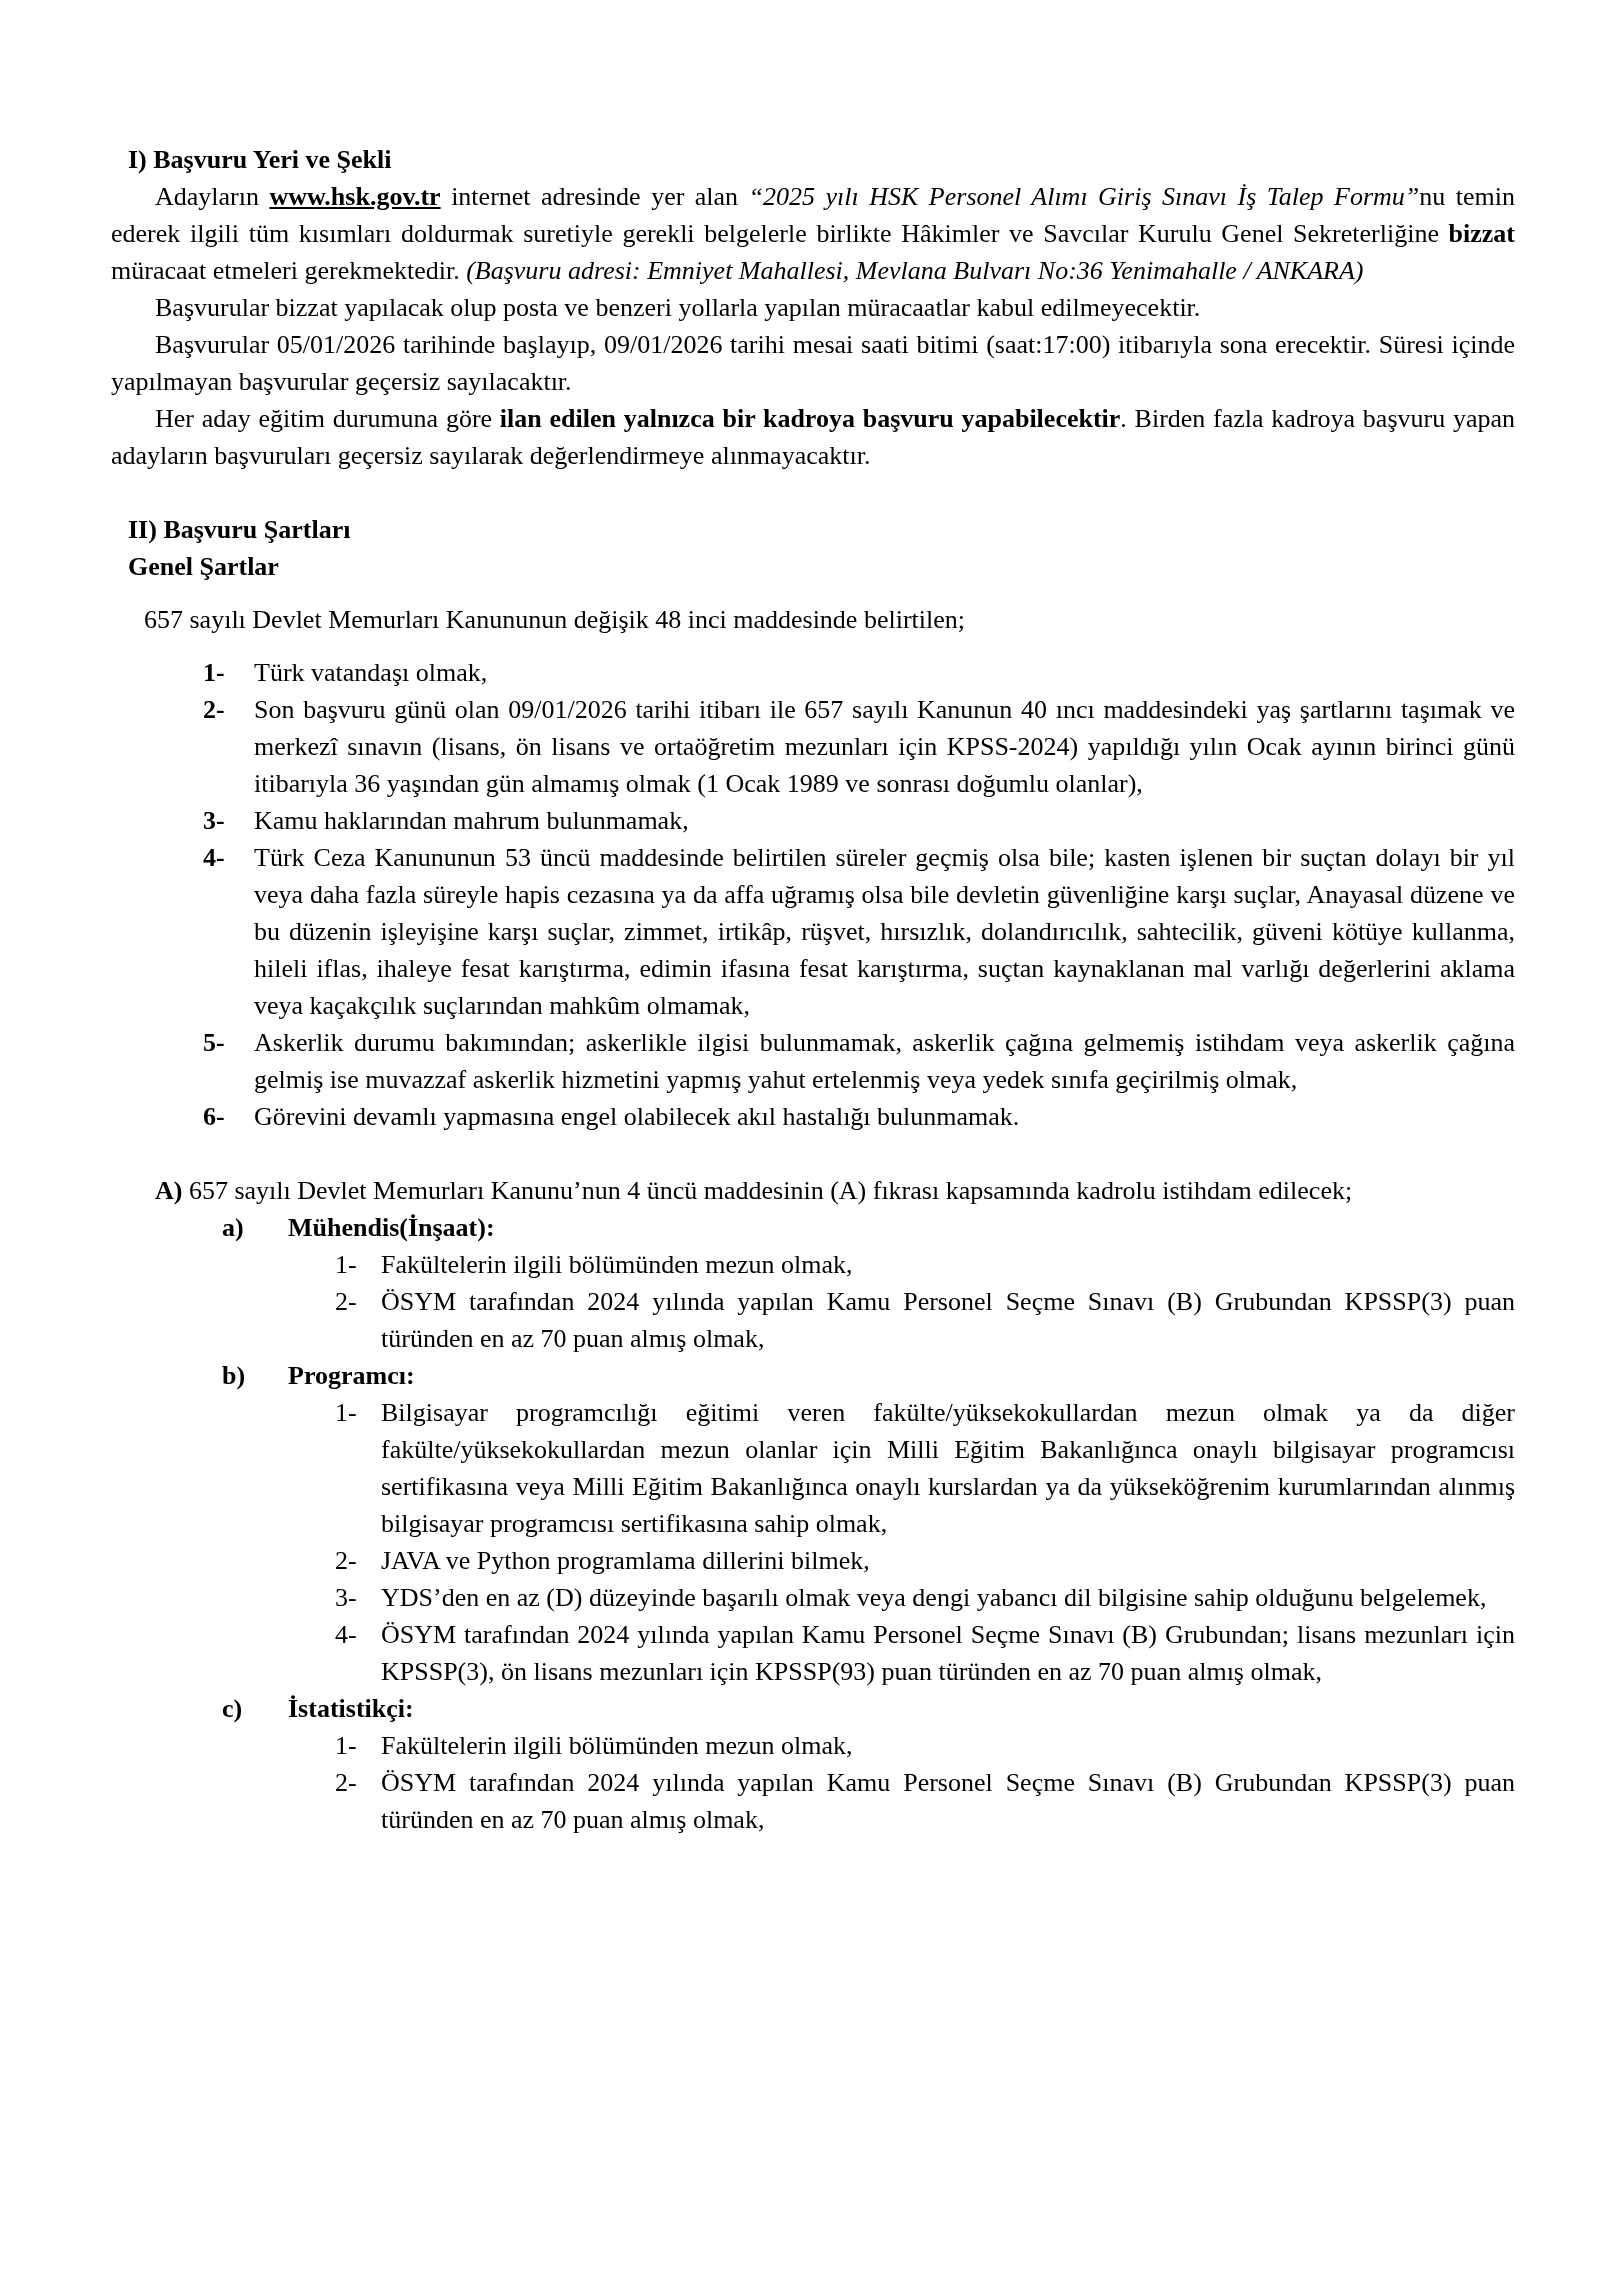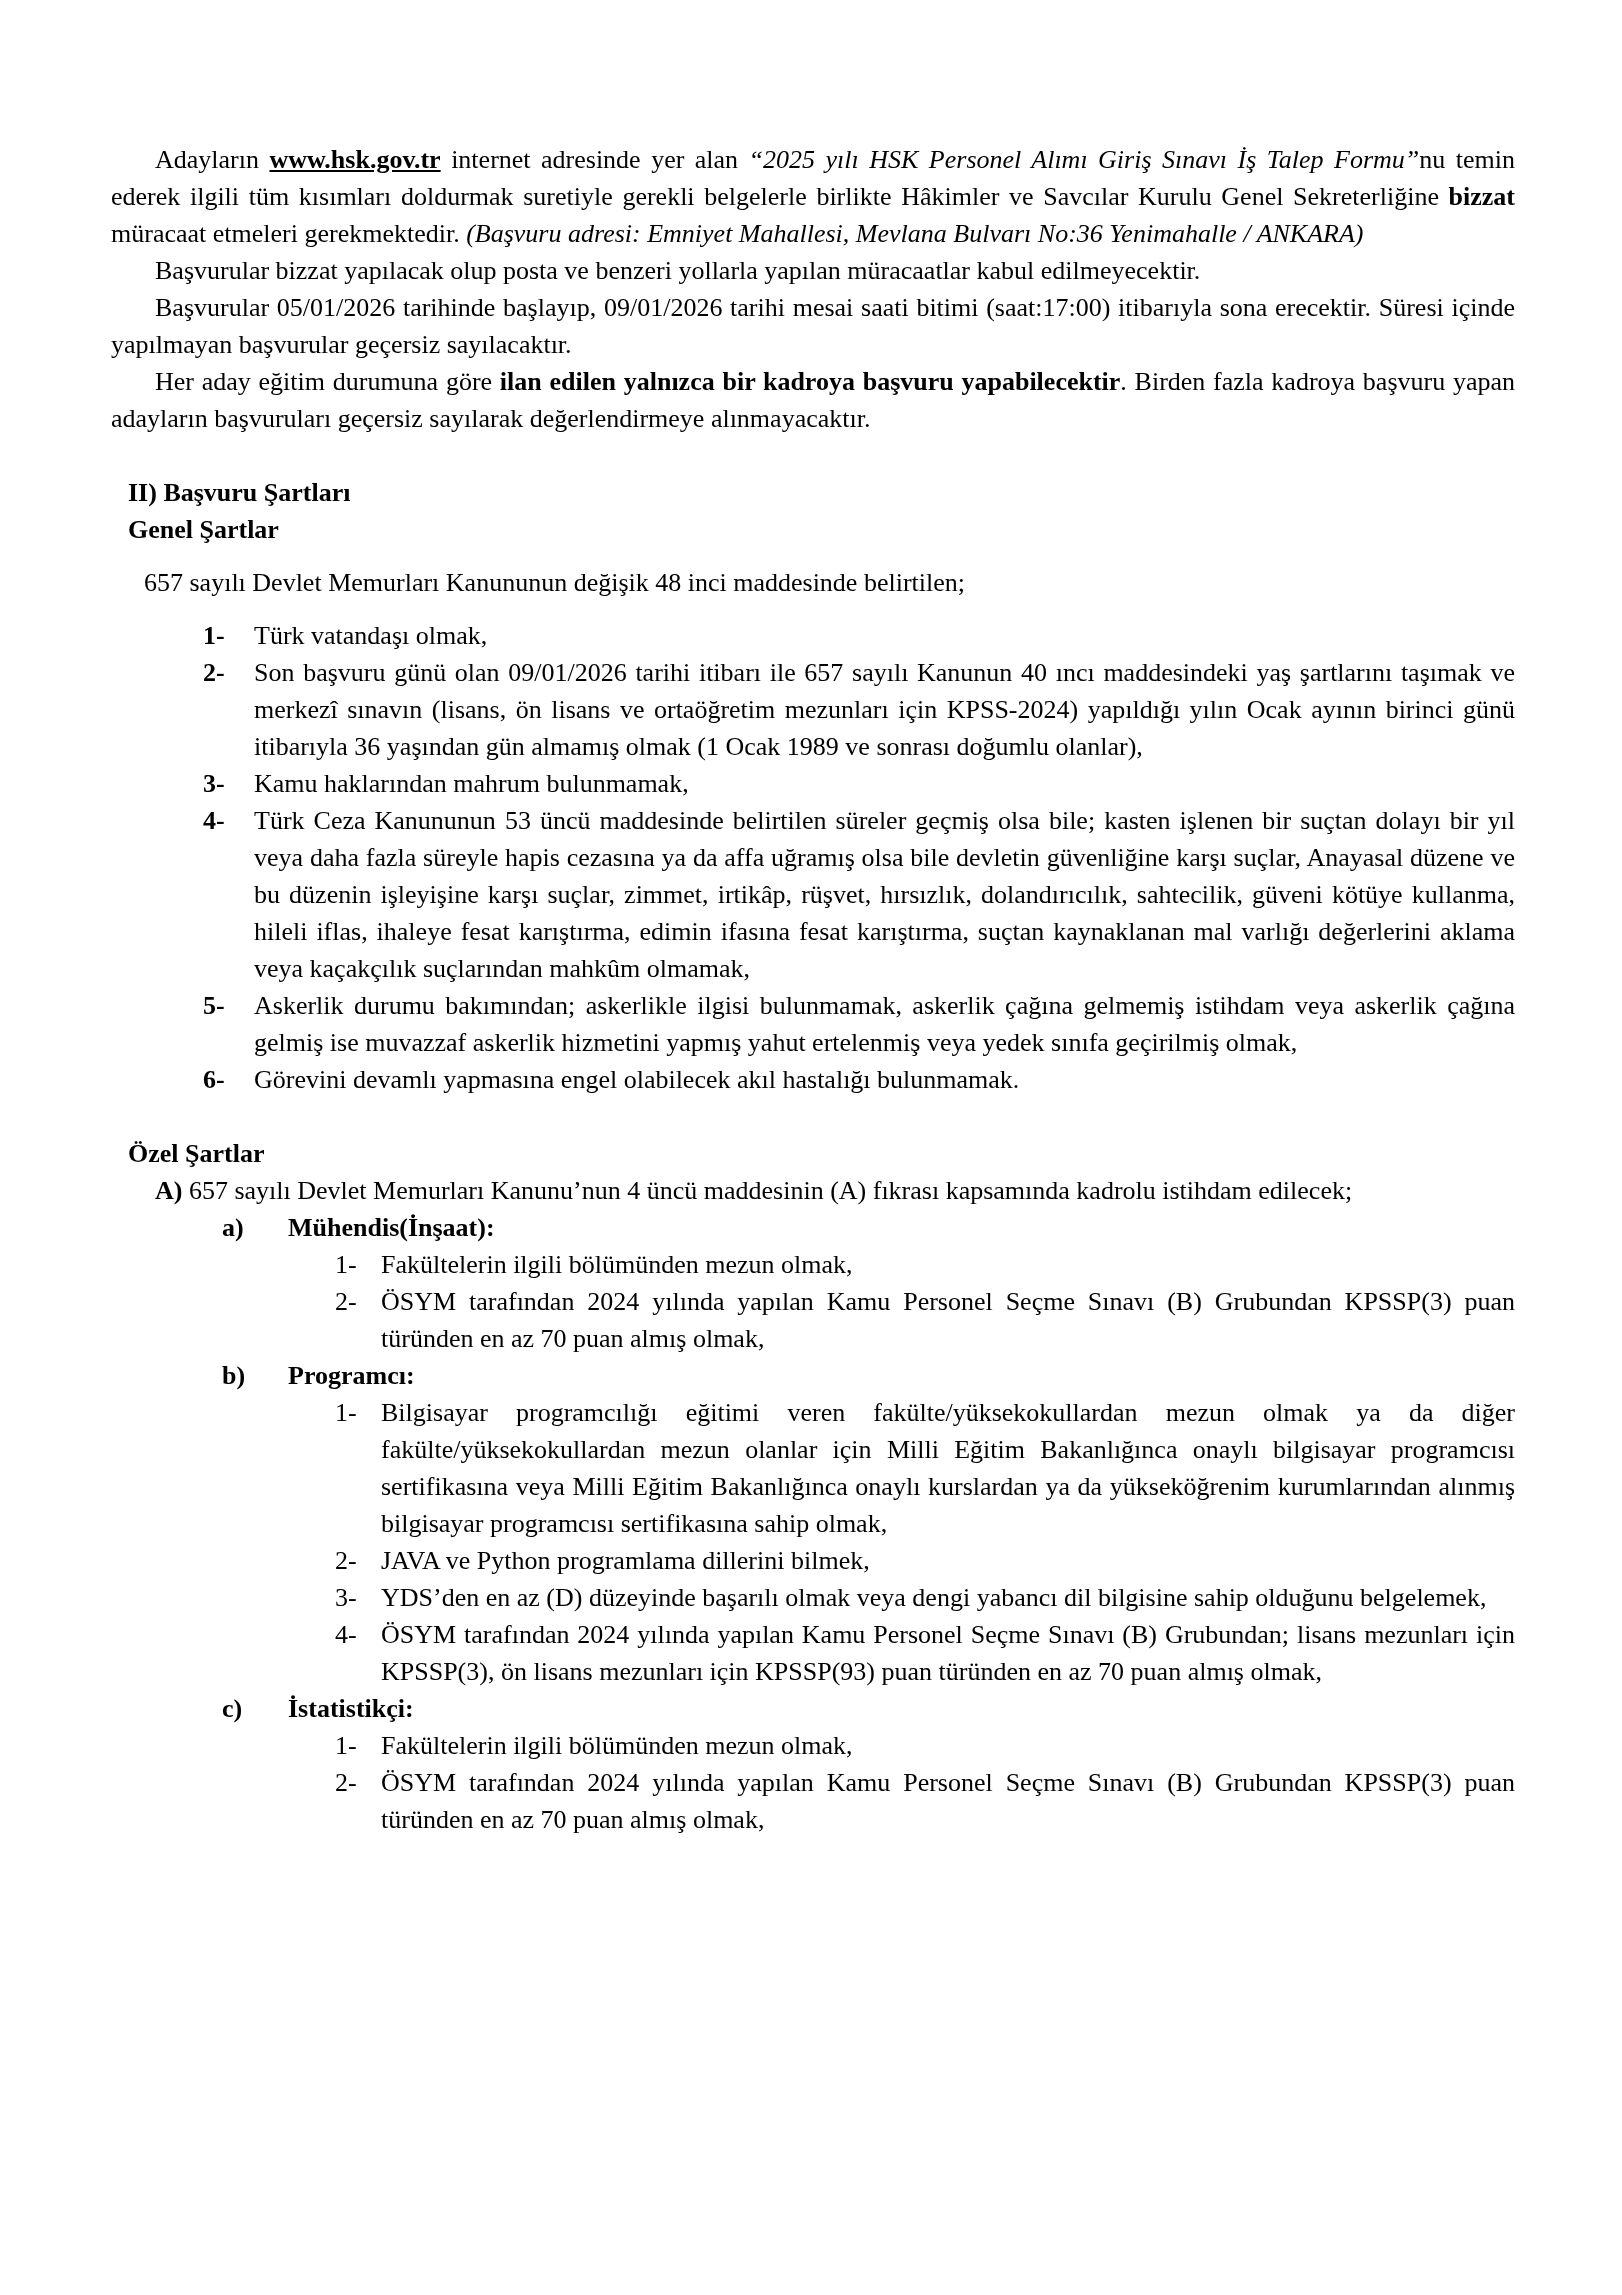--- a/index.html
+++ b/index.html
@@ -108,20 +108,21 @@
   .sublist > li:last-child {
     text-align: justify;
   }
   .nojust { text-align: left !important; }
 </style>
 </head>
 <body>
 
 <div class="page">
 
+  <div class="heading-indent">I) Başvuru Yeri ve Şekli</div>
 
   <p class="para"><span>Adayların </span><span class="u">www.hsk.gov.tr</span><span> internet adresinde yer alan </span><span class="i">“2025 yılı HSK Personel Alımı Giriş Sınavı İş Talep Formu”</span><span>nu temin ederek ilgili tüm kısımları doldurmak suretiyle gerekli belgelerle birlikte Hâkimler ve Savcılar Kurulu Genel Sekreterliğine </span><span class="b">bizzat</span><span> müracaat etmeleri gerekmektedir. </span><span class="i">(Başvuru adresi: Emniyet Mahallesi, Mevlana Bulvarı No:36 Yenimahalle / ANKARA)</span></p>
 
   <p class="para">Başvurular bizzat yapılacak olup posta ve benzeri yollarla yapılan müracaatlar kabul edilmeyecektir.</p>
 
   <p class="para">Başvurular 05/01/2026 tarihinde başlayıp, 09/01/2026 tarihi mesai saati bitimi (saat:17:00) itibarıyla sona erecektir. Süresi içinde yapılmayan başvurular geçersiz sayılacaktır.</p>
 
   <p class="para"><span>Her aday eğitim durumuna göre </span><span class="b">ilan edilen yalnızca bir kadroya başvuru yapabilecektir</span><span>. Birden fazla kadroya başvuru yapan adayların başvuruları geçersiz sayılarak değerlendirmeye alınmayacaktır.</span></p>
 
   <div class="spacer"></div>
@@ -135,21 +136,20 @@
     <li><span class="marker">1-</span><span>Türk vatandaşı olmak,</span></li>
     <li><span class="marker">2-</span><span>Son başvuru günü olan 09/01/2026 tarihi itibarı ile 657 sayılı Kanunun 40 ıncı maddesindeki yaş şartlarını taşımak ve merkezî sınavın (lisans, ön lisans ve ortaöğretim mezunları için KPSS-2024) yapıldığı yılın Ocak ayının birinci günü itibarıyla 36 yaşından gün almamış olmak (1 Ocak 1989 ve sonrası doğumlu olanlar),</span></li>
     <li><span class="marker">3-</span><span>Kamu haklarından mahrum bulunmamak,</span></li>
     <li><span class="marker">4-</span><span>Türk Ceza Kanununun 53 üncü maddesinde belirtilen süreler geçmiş olsa bile; kasten işlenen bir suçtan dolayı bir yıl veya daha fazla süreyle hapis cezasına ya da affa uğramış olsa bile devletin güvenliğine karşı suçlar, Anayasal düzene ve bu düzenin işleyişine karşı suçlar, zimmet, irtikâp, rüşvet, hırsızlık, dolandırıcılık, sahtecilik, güveni kötüye kullanma, hileli iflas, ihaleye fesat karıştırma, edimin ifasına fesat karıştırma, suçtan kaynaklanan mal varlığı değerlerini aklama veya kaçakçılık suçlarından mahkûm olmamak,</span></li>
     <li><span class="marker">5-</span><span>Askerlik durumu bakımından; askerlikle ilgisi bulunmamak, askerlik çağına gelmemiş istihdam veya askerlik çağına gelmiş ise muvazzaf askerlik hizmetini yapmış yahut ertelenmiş veya yedek sınıfa geçirilmiş olmak,</span></li>
     <li class="nojust"><span class="marker">6-</span><span>Görevini devamlı yapmasına engel olabilecek akıl hastalığı bulunmamak.</span></li>
   </ul>
 
   <div class="spacer"></div>
 
-  <div class="heading-indent">Özel Şartlar</div>
 
   <p class="para"><span class="b">A)</span><span> 657 sayılı Devlet Memurları Kanunu’nun 4 üncü maddesinin (A) fıkrası kapsamında kadrolu istihdam edilecek;</span></p>
 
   <ul class="letterlist">
 
     <li>
       <span class="marker">a)</span>
       <span class="lbl">Mühendis(İnşaat):</span>
       <ul class="sublist">
         <li class="nojust"><span class="marker">1-</span><span>Fakültelerin ilgili bölümünden mezun olmak,</span></li>

